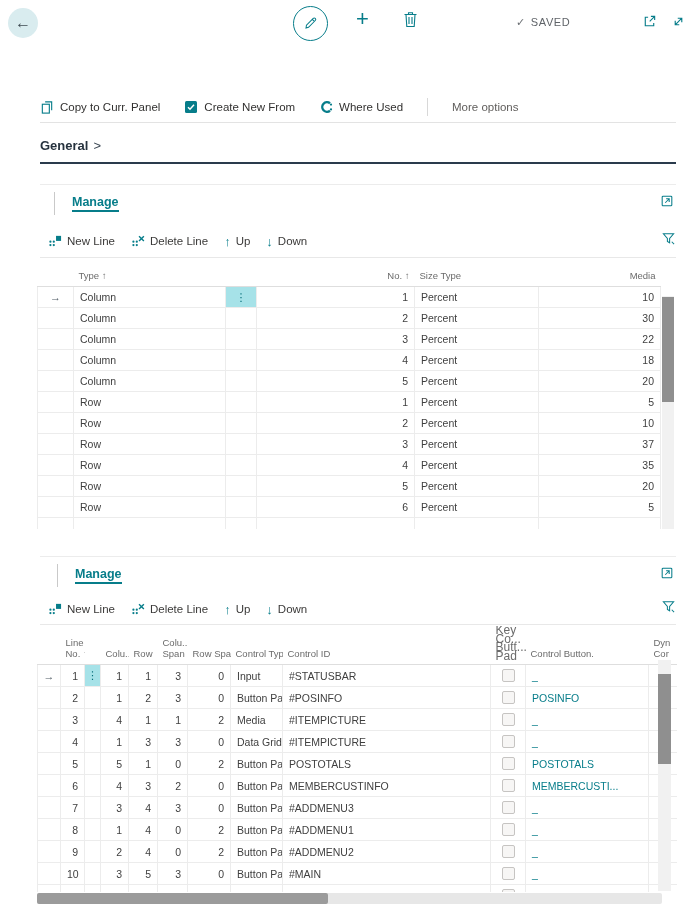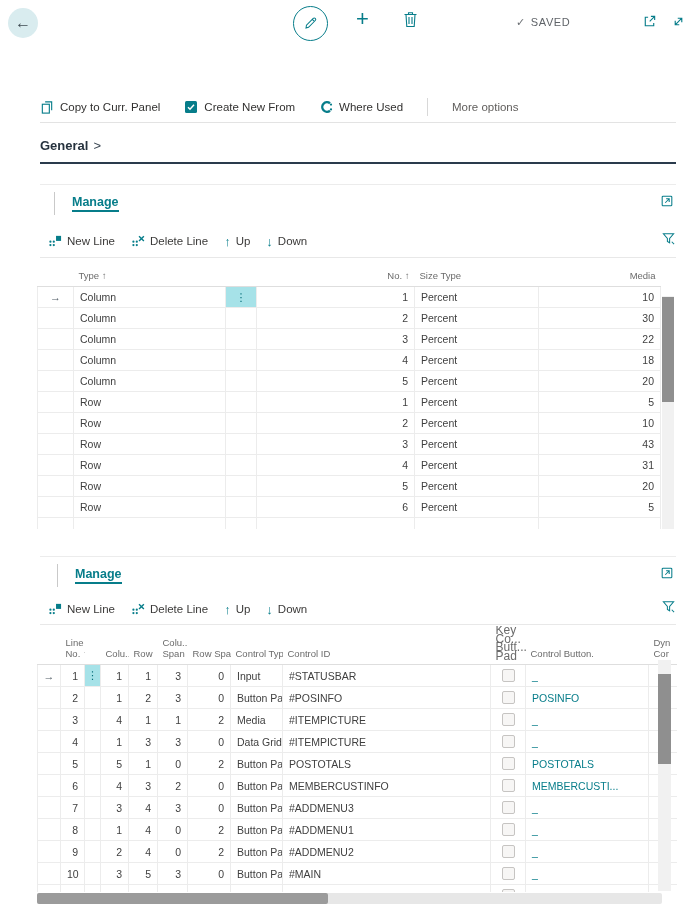--- a/index.html
+++ b/index.html
@@ -288,29 +288,29 @@
             <td class="num">2</td>
             <td>Percent</td>
             <td class="num">10</td>
           </tr>
           <tr>
             <td class="gutter"></td>
             <td>Row</td>
             <td class="dots"></td>
             <td class="num">3</td>
             <td>Percent</td>
-            <td class="num">43</td>
+            <td class="num">37</td>
           </tr>
           <tr>
             <td class="gutter"></td>
             <td>Row</td>
             <td class="dots"></td>
             <td class="num">4</td>
             <td>Percent</td>
-            <td class="num">31</td>
+            <td class="num">35</td>
           </tr>
           <tr>
             <td class="gutter"></td>
             <td>Row</td>
             <td class="dots"></td>
             <td class="num">5</td>
             <td>Percent</td>
             <td class="num">20</td>
           </tr>
           <tr>

